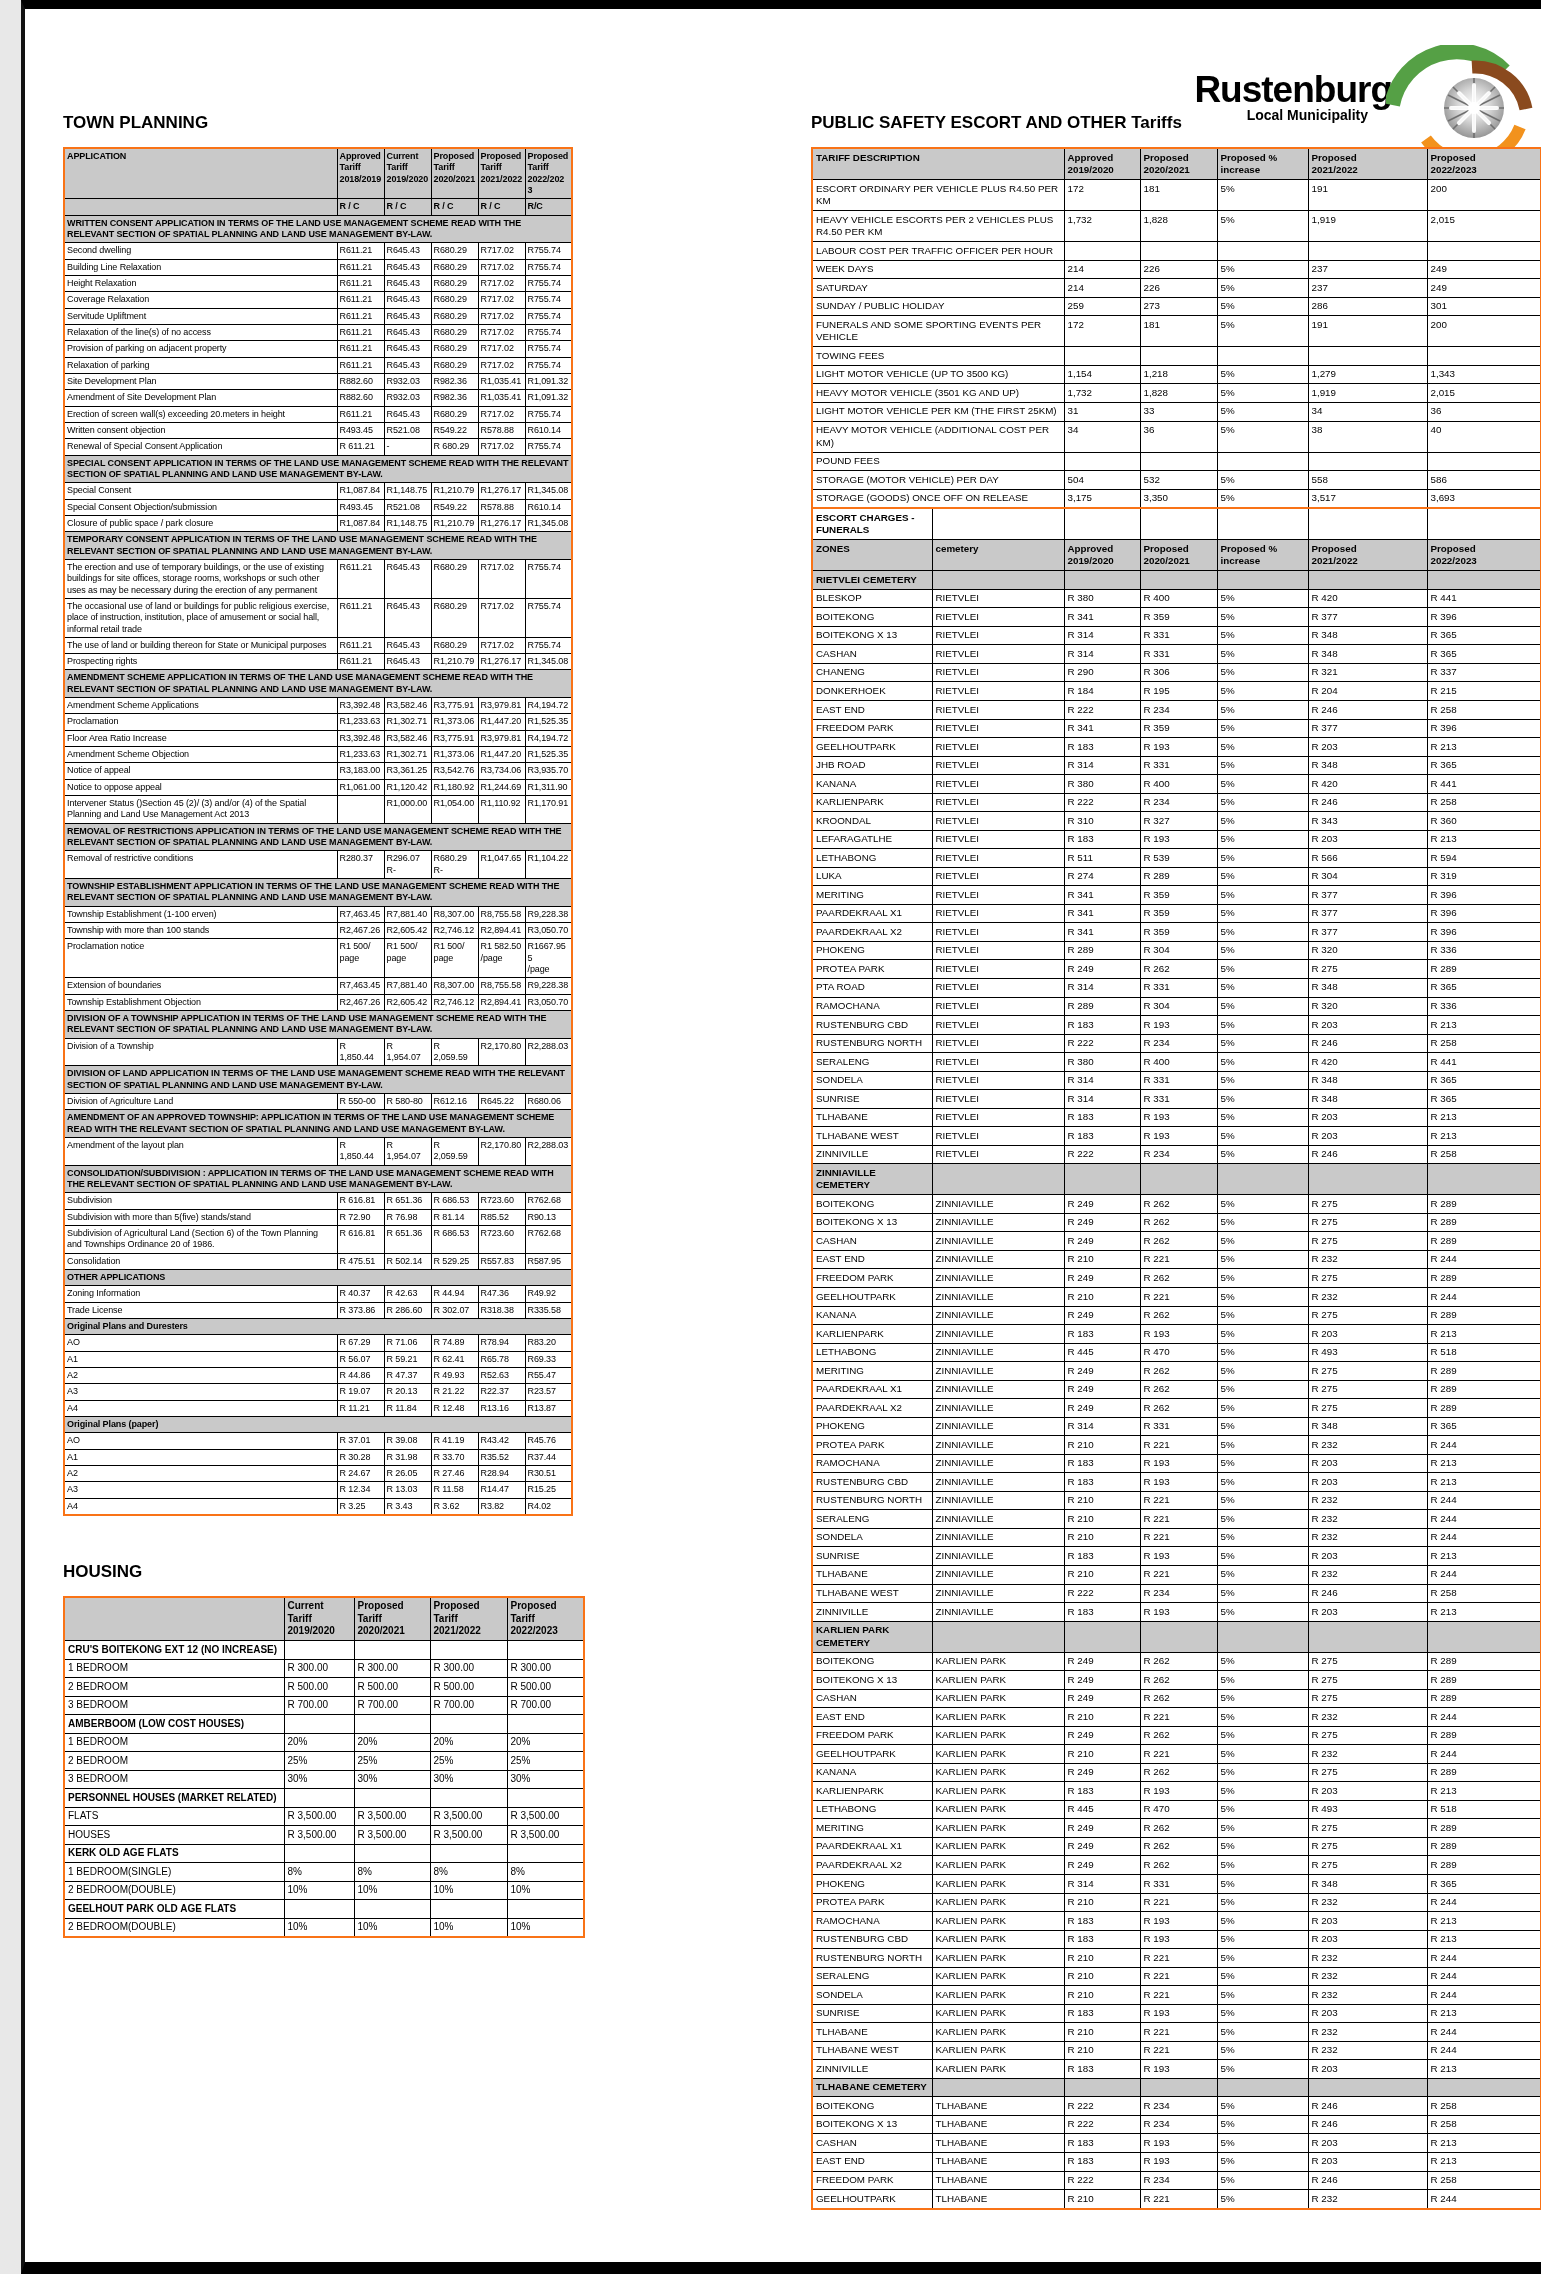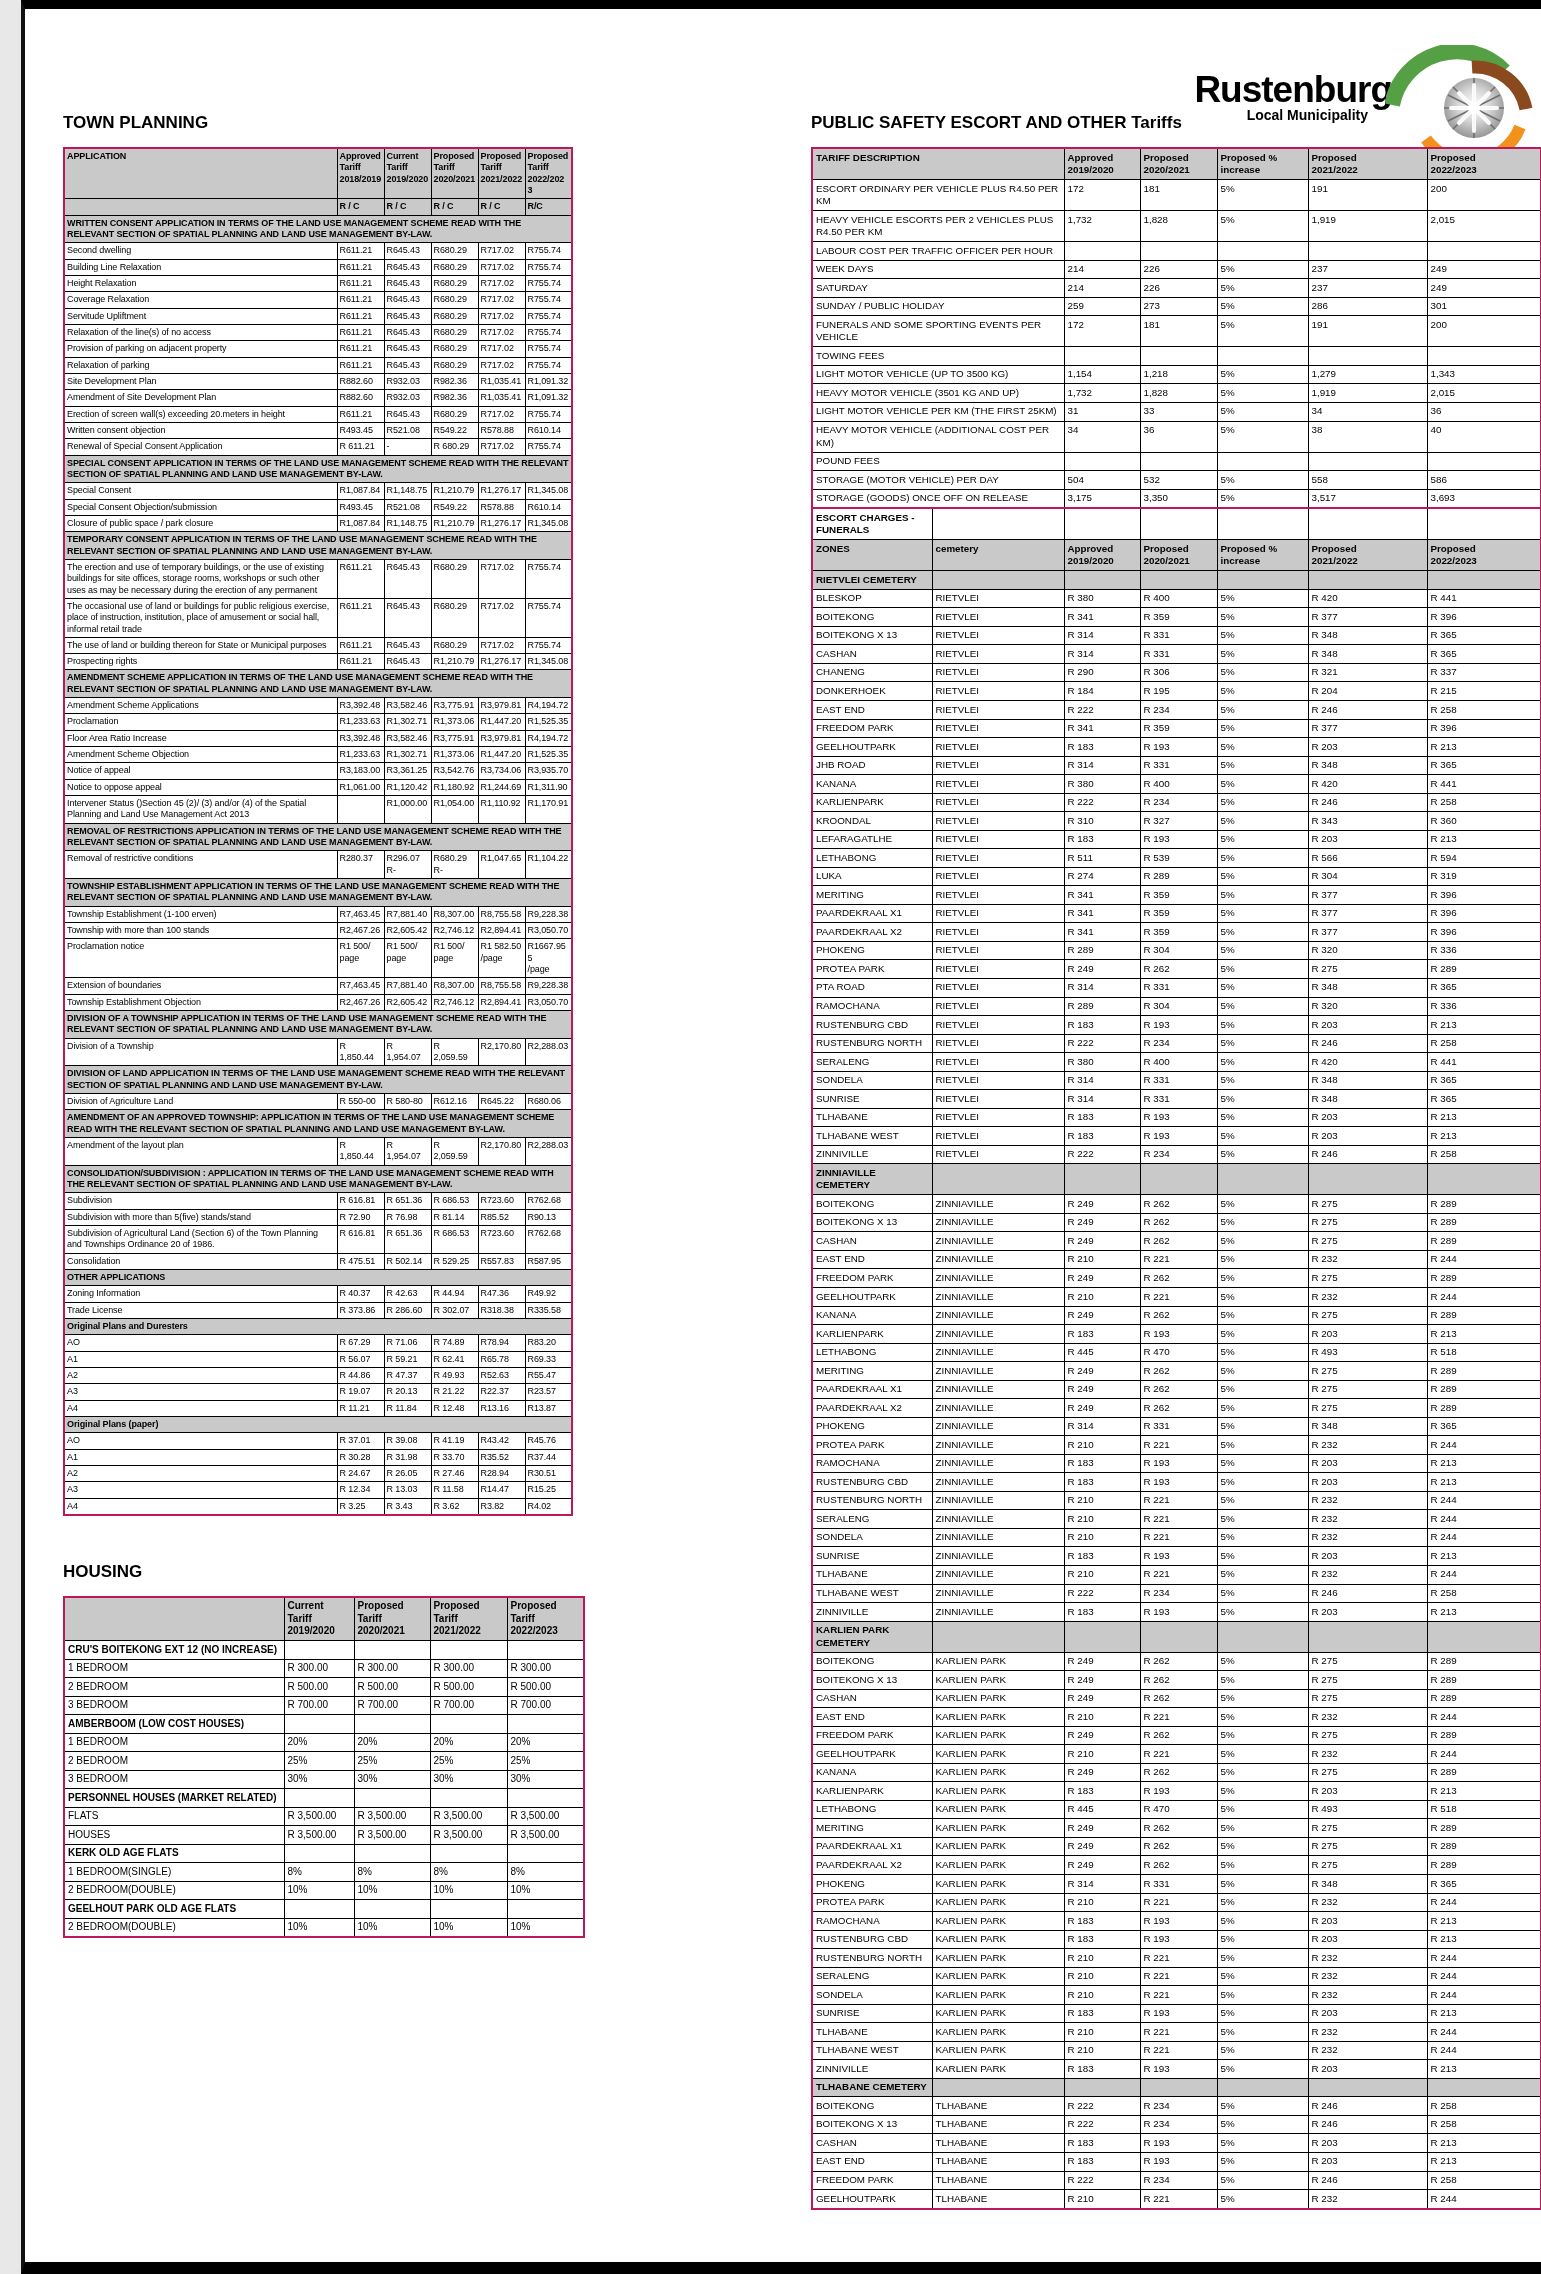--- a/index.html
+++ b/index.html
@@ -3,21 +3,21 @@
 <meta charset="utf-8">
 <style>
   html,body{margin:0;padding:0;background:#e8e8e8;}
   body{font-family:"Liberation Sans",sans-serif;color:#000;}
   .page{position:relative;width:1541px;height:2274px;background:#fff;box-sizing:border-box;
         border-top:9px solid #000;border-bottom:12px solid #000;border-left:4px solid #111;border-right:4px solid #111;overflow:hidden;margin-left:21px;}
   .col-left{position:absolute;left:26px;top:104px;width:512px;padding-left:12px;}
   .col-right{position:absolute;left:786px;top:104px;width:820px;}
   h1.page-title{font-size:17px;font-weight:700;margin:0 0 14px 0;letter-spacing:0;}
   h2.page-title{font-size:17px;font-weight:700;margin:46px 0 14px 0;}
-  table{border-collapse:collapse;table-layout:fixed;border:2px solid #be185d;}
+  table{border-collapse:collapse;table-layout:fixed;border:2px solid #f97316;}
   td{border:1px solid #000;padding:2.5px 3px;vertical-align:top;white-space:pre-line;word-wrap:break-word;}
   .r-h td,.r-s td{background:#c9c9c9;font-weight:700;}
   .r-b td{font-weight:700;}
   .t-tp{width:508px;font-size:9px;line-height:1.26;}
   .t-tp td{padding:2px 2px;letter-spacing:-0.1px;}
   .t-house{width:520px;font-size:10px;line-height:1.25;}
   .t-esc,.t-zone{width:729px;font-size:9.8px;line-height:1.28;padding-left:11px;}
   .t-zone{margin-top:-2px;}
   
   .logo{position:absolute;top:36px;right:20px;display:flex;align-items:flex-start;}

